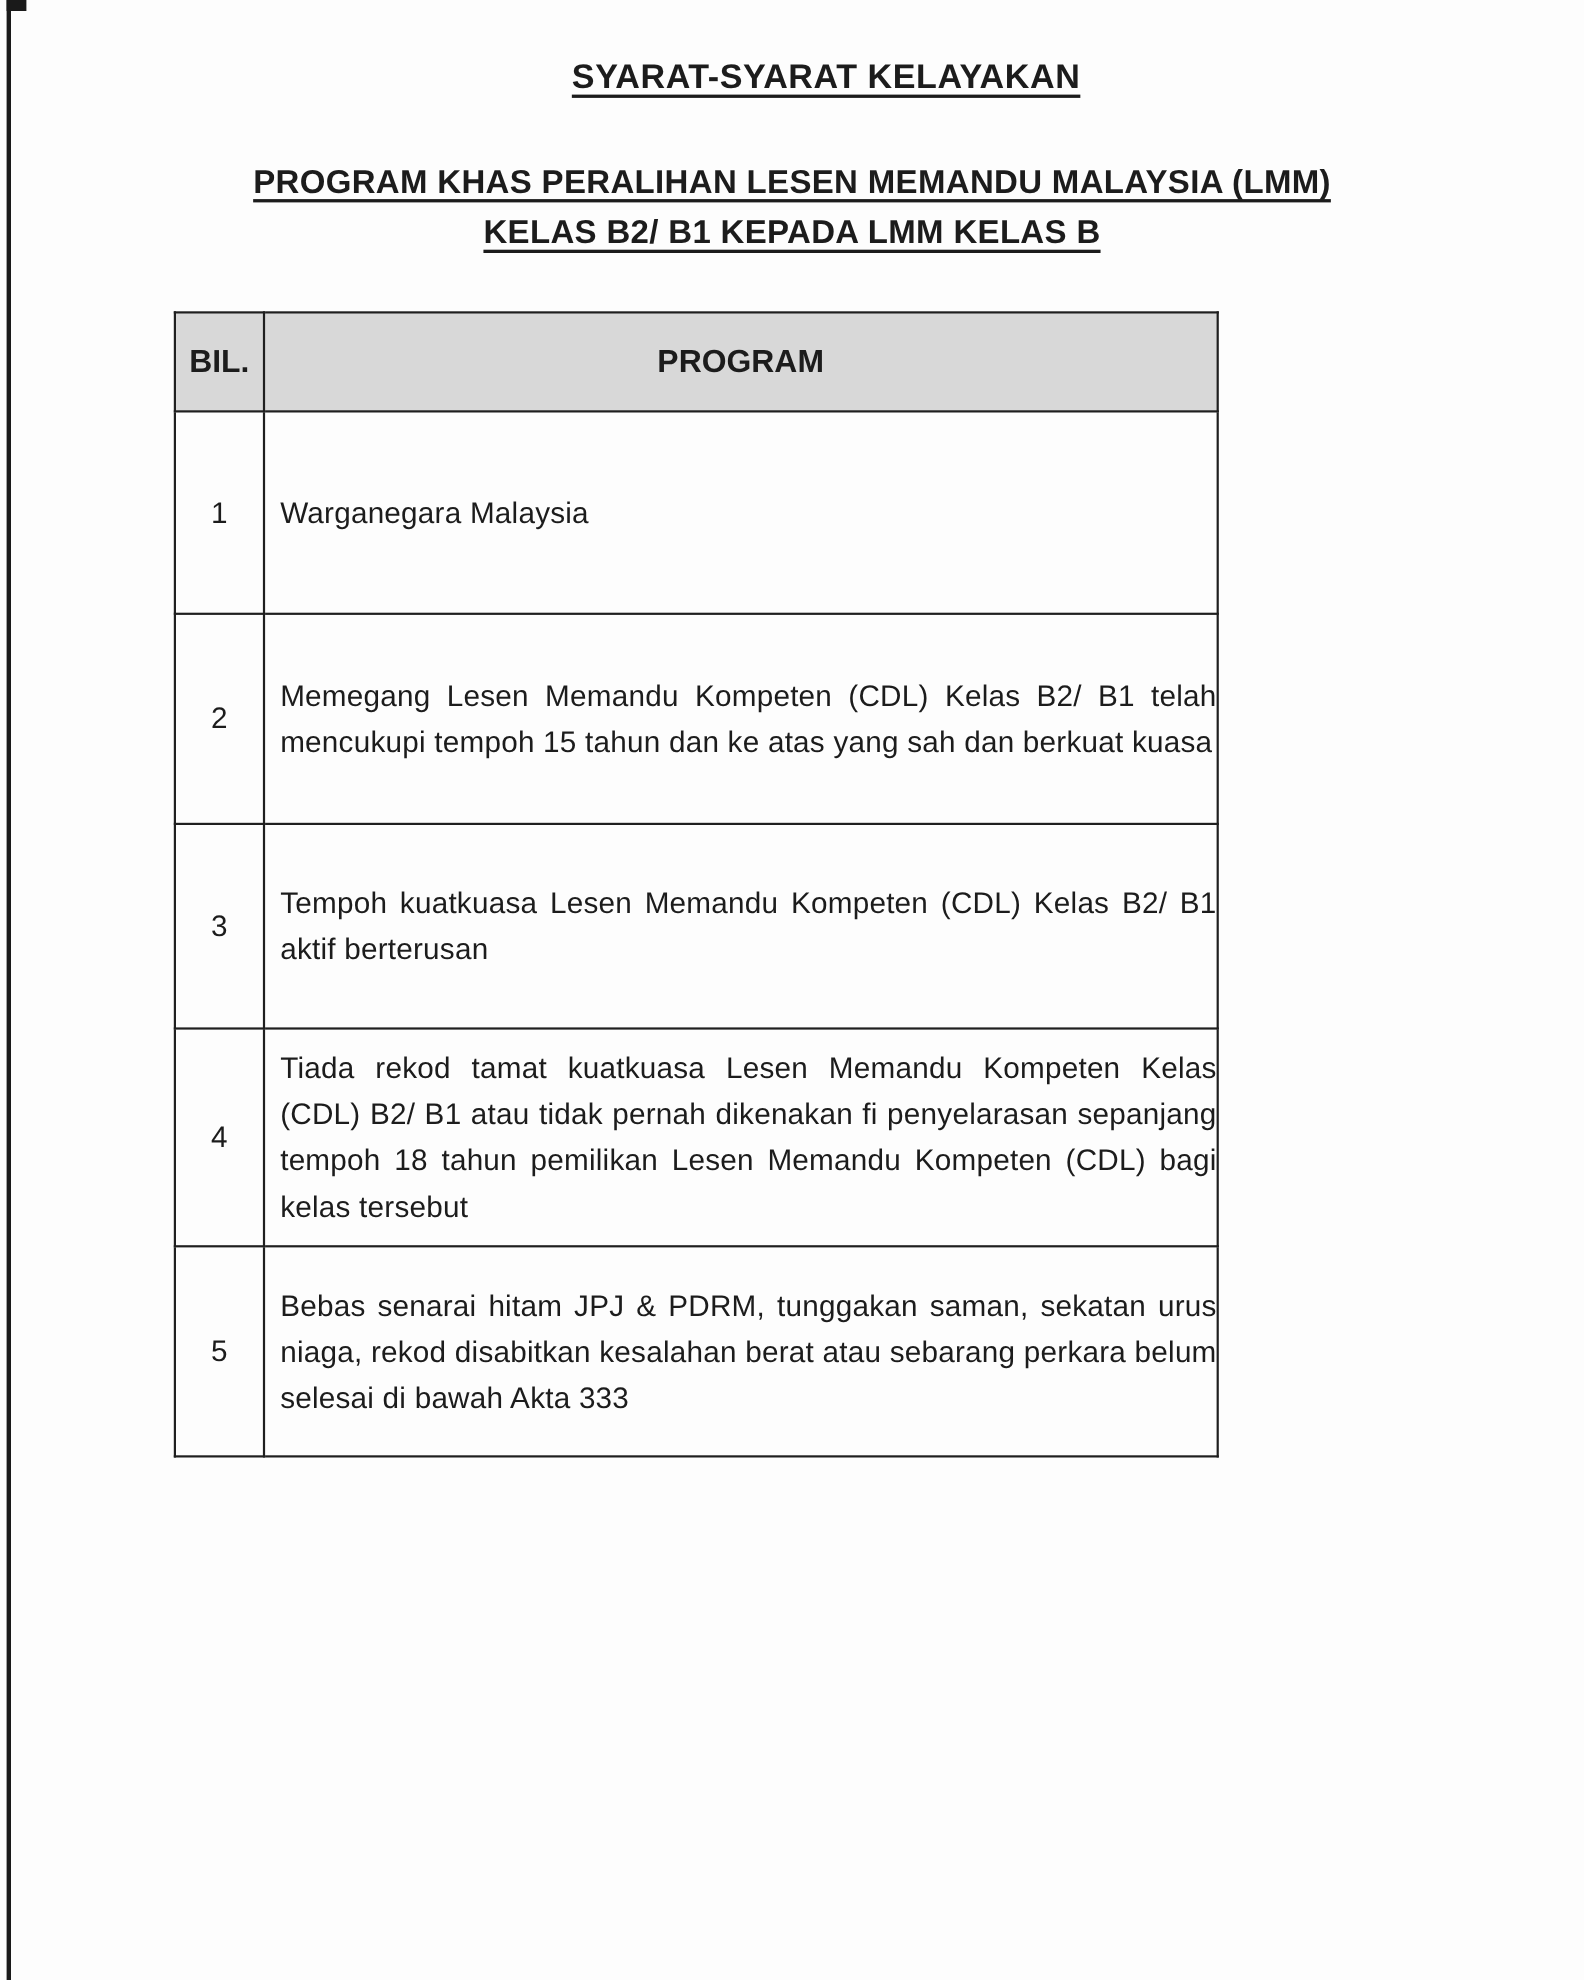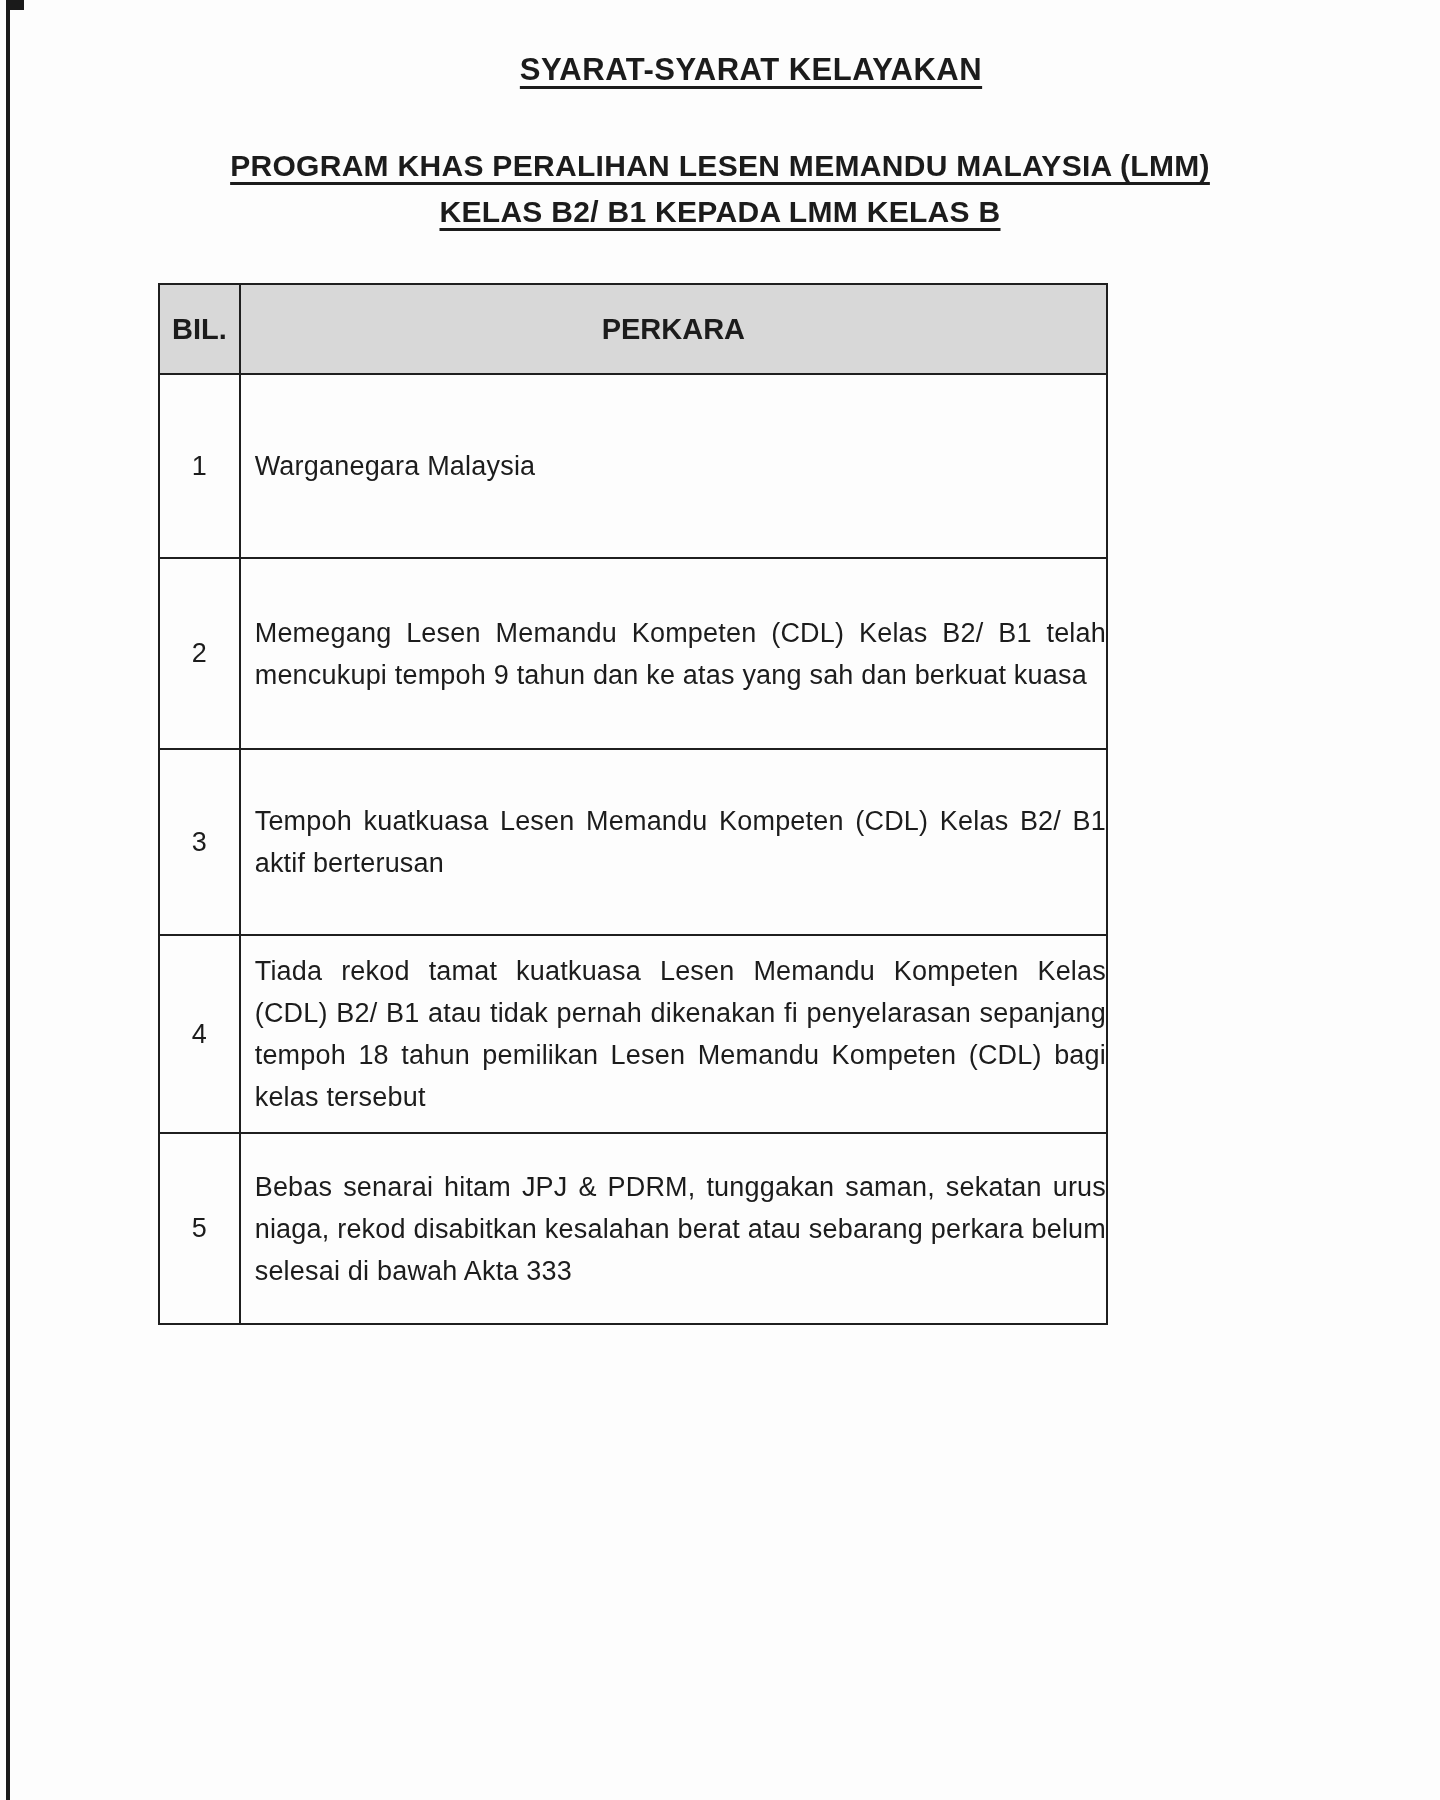--- a/index.html
+++ b/index.html
@@ -127,31 +127,31 @@
     </div>
     <div>
       <span>KELAS B2/ B1 KEPADA LMM KELAS B</span>
     </div>
   </div>
 
   <table class="req-table">
     <thead>
       <tr>
         <th class="col-bil">BIL.</th>
-        <th class="col-perkara">PERKARA</th>
+        <th class="col-perkara">PROGRAM</th>
       </tr>
     </thead>
     <tbody>
       <tr class="row-1">
         <td class="cell-bil">1</td>
         <td class="cell-perkara">Warganegara Malaysia</td>
       </tr>
       <tr class="row-2">
         <td class="cell-bil">2</td>
-        <td class="cell-perkara">Memegang Lesen Memandu Kompeten (CDL) Kelas B2/ B1 telah mencukupi tempoh 9 tahun dan ke atas yang sah dan berkuat kuasa</td>
+        <td class="cell-perkara">Memegang Lesen Memandu Kompeten (CDL) Kelas B2/ B1 telah mencukupi tempoh 15 tahun dan ke atas yang sah dan berkuat kuasa</td>
       </tr>
       <tr class="row-3">
         <td class="cell-bil">3</td>
         <td class="cell-perkara">Tempoh kuatkuasa Lesen Memandu Kompeten (CDL) Kelas B2/ B1 aktif berterusan</td>
       </tr>
       <tr class="row-4">
         <td class="cell-bil">4</td>
         <td class="cell-perkara">Tiada rekod tamat kuatkuasa Lesen Memandu Kompeten Kelas (CDL) B2/ B1 atau tidak pernah dikenakan fi penyelarasan sepanjang tempoh 18 tahun pemilikan Lesen Memandu Kompeten (CDL) bagi kelas tersebut</td>
       </tr>
       <tr class="row-5">

